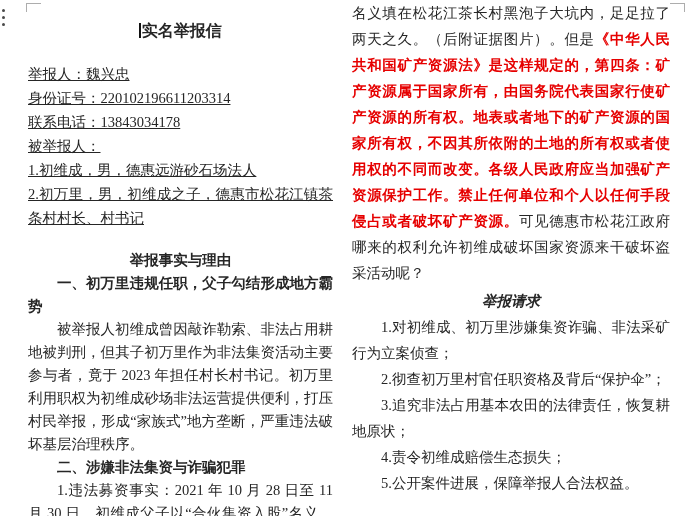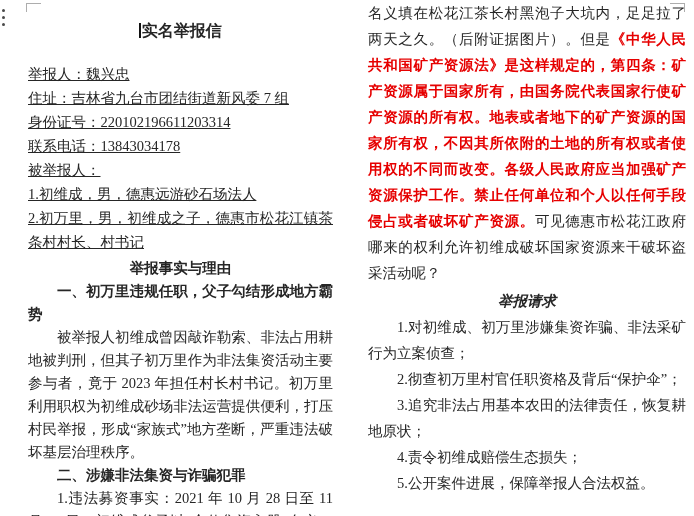--- a/index.html
+++ b/index.html
@@ -11,30 +11,30 @@
   .page{position:absolute;inset:0;}
   
   .drag-dots{position:absolute;left:2px;top:9px;width:4px;}
   .drag-dots i{display:block;width:3px;height:3px;border-radius:50%;background:#4a4a4a;margin:0 0 4px 0;}
   .corner{position:absolute;width:14px;height:8px;}
   .corner.tl{left:26px;top:3px;border-left:1px solid #adadad;border-top:1px solid #adadad;}
   .corner.tr{right:9px;top:3px;border-right:1px solid #adadad;border-top:1px solid #adadad;}
   
   .col{position:absolute;top:0;font-size:14.5px;line-height:23px;}
   .col-left{left:28px;width:305px;}
-  .col-right{left:352px;width:318px;line-height:26px;margin-left:16px;}
+  .col-right{left:352px;width:318px;line-height:26px;}
   p{margin:0;}
   .justify{text-align:justify;word-break:break-all;}
   .indent{text-indent:2em;}
   .bold{font-weight:bold;}
   .center{text-align:center;}
   .doc-title{font-size:16px;font-weight:bold;text-align:center;margin:20px 0 20px 0;line-height:22px;}
   .cursor{display:inline-block;width:1.5px;height:15px;background:#111;vertical-align:-2px;margin-right:1px;}
   .info p, .accused p{line-height:24px;text-decoration:underline;}
-  .facts-heading{margin-top:2px;line-height:24px;}
+  .facts-heading{margin-top:18px;line-height:24px;}
   .red{color:#e60000;font-weight:bold;}
   .requests-heading{margin:2px 0 0 0;font-style:italic;}
 </style>
 </head>
 <body>
 
 <div class="page">
 
   <div class="drag-dots">
       <i></i>
@@ -42,21 +42,20 @@
       <i></i>
     </div>
   <div class="corner tl"></div>
   <div class="corner tr"></div>
 
   <div class="col col-left">
     <div class="doc-title"><span class="cursor"></span><span></span><span>实名举报信</span></div>
 
     <div class="info">
       <p>举报人：魏兴忠</p>
-      <p>住址：吉林省九台市团结街道新风委 7 组</p>
       <p>身份证号：220102196611203314</p>
       <p>联系电话：13843034178</p>
       <p>被举报人：</p>
     </div>
 
     <div class="accused justify">
       <p>1.初维成，男，德惠远游砂石场法人</p>
       <p>2.初万里，男，初维成之子，德惠市松花江镇茶条村村长、村书记</p>
     </div>
 

